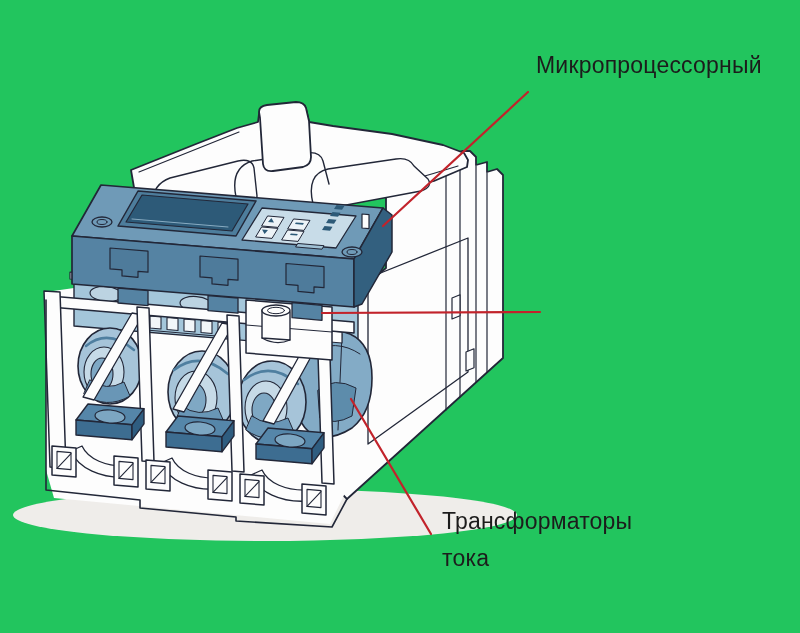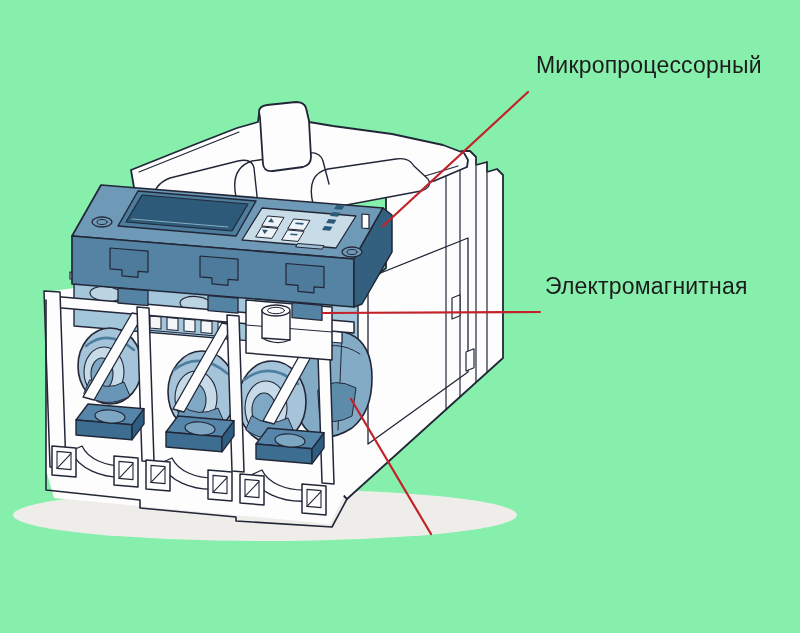--- a/index.html
+++ b/index.html
@@ -1,17 +1,17 @@
 <!DOCTYPE html>
 <html><head>
 <meta charset="utf-8">
 <style>
   html,body{margin:0;padding:0;}
   body{background:#f7f6f4;font-family:"Liberation Sans",sans-serif;}
-  .stage{position:relative;width:800px;height:633px;background:#86efac;overflow:hidden;}
+  .stage{position:relative;width:800px;height:633px;background:#22c55e;overflow:hidden;}
   .stage svg{position:absolute;left:0;top:0;}
   .callout{position:absolute;color:#1c1c1c;font-size:23px;line-height:37px;
            letter-spacing:0.2px;white-space:nowrap;}
   .callout span{display:block;}
   #label-trip{left:536px;top:47px;}
   #label-latch{left:545px;top:268px;}
   #label-ct{left:442px;top:503px;}
 </style>
 </head>
 <body>
@@ -237,16 +237,19 @@
       <line x1="322" y1="313" x2="540" y2="312"></line>
       <line x1="351" y1="399" x2="431" y2="534"></line>
     </g>
   </g>
 </svg>
 
 <div class="callout" id="label-trip">
   <span>Микропроцессорный</span>
 </div>
 <div class="callout" id="label-latch">
-  <span>Электромагнитная</span>
+</div>
+<div class="callout" id="label-ct">
+  <span>Трансформаторы</span>
+  <span>тока</span>
 </div>
 
 </div>
 
 </body></html>

